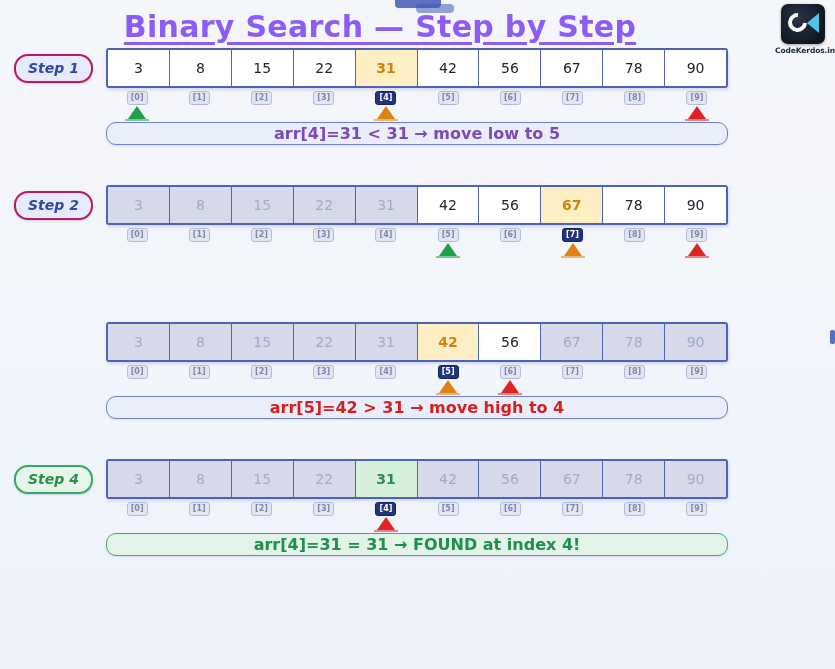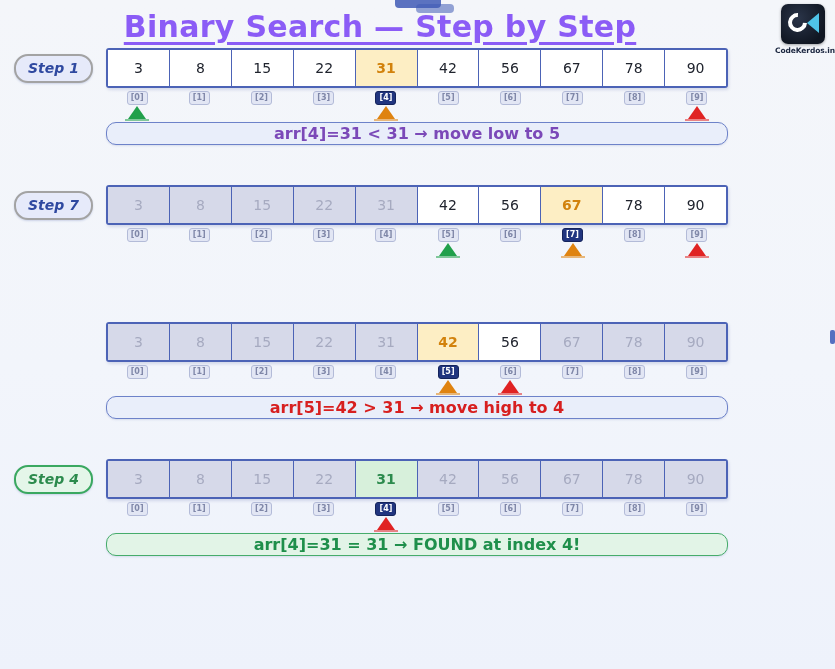--- a/index.html
+++ b/index.html
@@ -73,21 +73,21 @@
   }
 
   
   .step {
     position: absolute;
     left: 0; width: 835px; height: 120px;
   }
   .step-badge {
     position: absolute; left: 14px; top: 6px;
     padding: 4px 12px 5px;
-    border: 2px solid #a3a3a3;
+    border: 2px solid #be185d;
     border-radius: 14px;
     background: #e6eafa;
     font-size: 14px; font-weight: bold; font-style: italic;
     color: #2f49a0;
     box-shadow: 0 1px 2px rgba(70,90,170,.22);
     white-space: nowrap;
   }
   .step-badge.found {
     border-color: #3aa860;
     background: #e4f6e9;
@@ -290,21 +290,21 @@
         <div class="mk"></div>
         <div class="mk"></div>
         <div class="mk">
           <div class="base high"></div>
           <div class="tri high"></div>
         </div>
       </div>
       <div class="msg">arr[4]=31  &lt;  31  →  move low to 5</div>
     </div>
     <div class="step" style="top: 185px;">
-      <div class="step-badge">Step 7</div>
+      <div class="step-badge">Step 2</div>
       <div class="array-row">
         <div class="cell dim">3</div>
         <div class="cell dim">8</div>
         <div class="cell dim">15</div>
         <div class="cell dim">22</div>
         <div class="cell dim">31</div>
         <div class="cell">42</div>
         <div class="cell">56</div>
         <div class="cell mid">67</div>
         <div class="cell">78</div>

